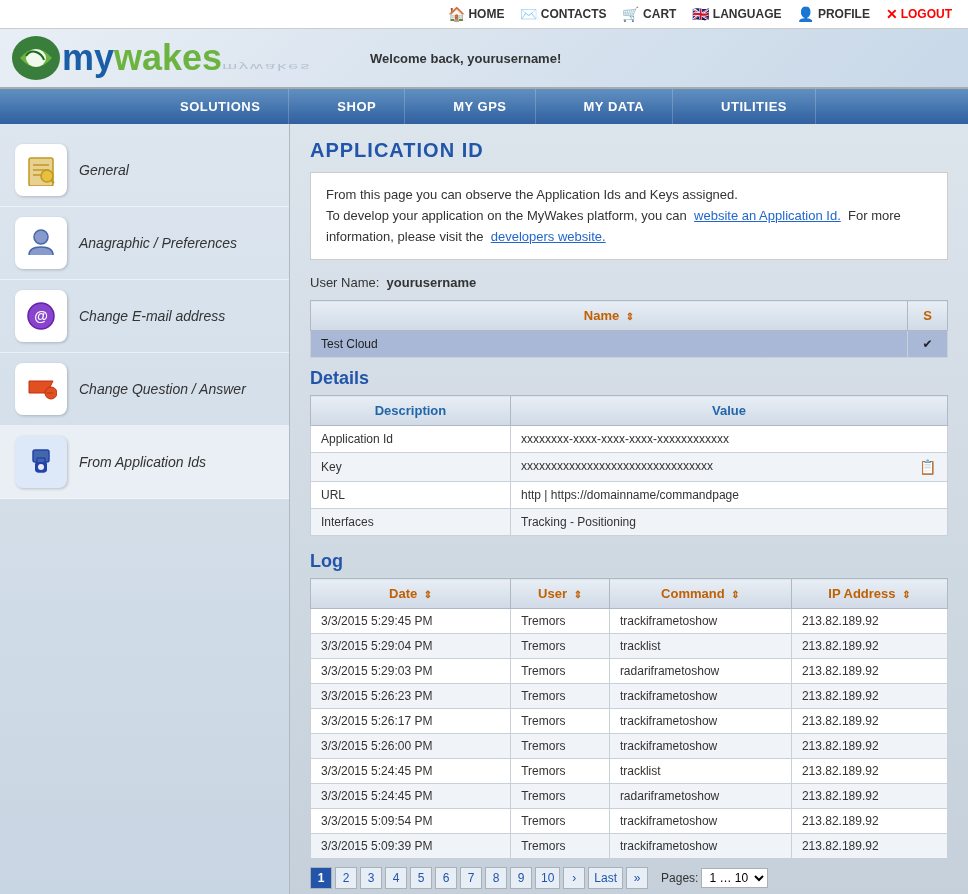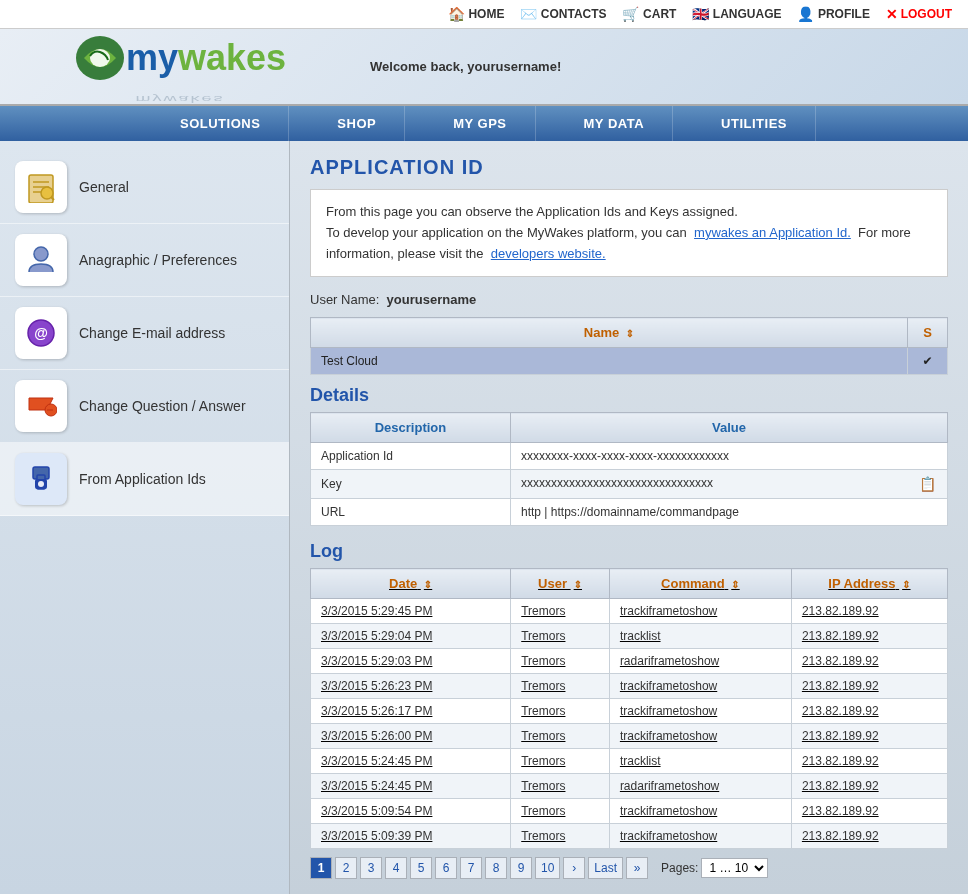--- a/index.html
+++ b/index.html
@@ -31,21 +31,21 @@
     
     .header-bar {
       background: linear-gradient(135deg, #e8eef5 0%, #c8d8e8 100%);
       display: flex;
       align-items: center;
       padding: 5px 10px;
       border-bottom: 2px solid #aaa;
     }
     .logo-area {
       display: flex;
-      flex-direction: column;
+      flex-direction: row;
       align-items: center;
       width: 340px;
     }
     .welcome-text {
       color: #333;
       font-size: 13px;
       font-weight: bold;
     }
 
     
@@ -98,20 +98,21 @@
       justify-content: center;
       font-size: 26px;
       flex-shrink: 0;
       background: #fff;
       box-shadow: 1px 1px 3px rgba(0,0,0,0.2);
     }
     .sidebar-label {
       font-size: 14px;
       color: #333;
       font-weight: 500;
+      font-style: italic;
     }
 
     
     .main-content {
       flex: 1;
       padding: 15px 20px;
       background: linear-gradient(to bottom, #dce4ec, #c5d0da);
     }
 
     .page-title {
@@ -193,21 +194,20 @@
       font-size: 12px;
       color: #333;
       background: #fff;
     }
     .details-table tr:nth-child(even) td { background: #f0f4f8; }
 
     .log-table {
       width: 100%;
       border-collapse: collapse;
       margin-bottom: 1px;
-      text-decoration: underline;
     }
     .log-table th {
       background: linear-gradient(to bottom, #e8eef5, #d0dae6);
       color: #c06000;
       padding: 7px 10px;
       text-align: center;
       font-size: 13px;
       border: 1px solid #b0b8c4;
       cursor: pointer;
     }
@@ -389,21 +389,21 @@
       <span class="sidebar-label">From Application Ids</span>
     </div>
   </div>
 
   <div class="main-content">
     <div class="page-title">APPLICATION ID</div>
 
     <div class="info-box">
       <span>From this page you can observe the Application Ids and Keys assigned.</span><br>
       <span>To develop your application on the MyWakes platform, you can</span>&nbsp;
-      <a href="#">mywakes an Application Id.</a>
+      <a href="#">website an Application Id.</a>
       &nbsp;<span>For more information, please visit the</span>&nbsp;
       <a href="#">developers website.</a>
     </div>
 
     <div class="username-line">
       <span>User Name:</span>&nbsp;
       <strong>yourusername</strong>
     </div>
 
     <table class="data-table">
@@ -443,20 +443,24 @@
             <td>Application Id</td>
             <td>xxxxxxxx-xxxx-xxxx-xxxx-xxxxxxxxxxxx</td>
           </tr>
           <tr>
             <td>Key</td>
             <td style="position: relative;">xxxxxxxxxxxxxxxxxxxxxxxxxxxxxxxx<button class="copy-btn" style="float: right;">📋</button></td>
           </tr>
           <tr>
             <td>URL</td>
             <td>http | https://domainname/commandpage</td>
+          </tr>
+          <tr>
+            <td>Interfaces</td>
+            <td>Tracking - Positioning</td>
           </tr>
         </tbody>
     </table>
 
     <div class="section-title">Log</div>
     <table class="log-table">
       <thead>
         <tr>
           <th>
             <span>Date</span>

